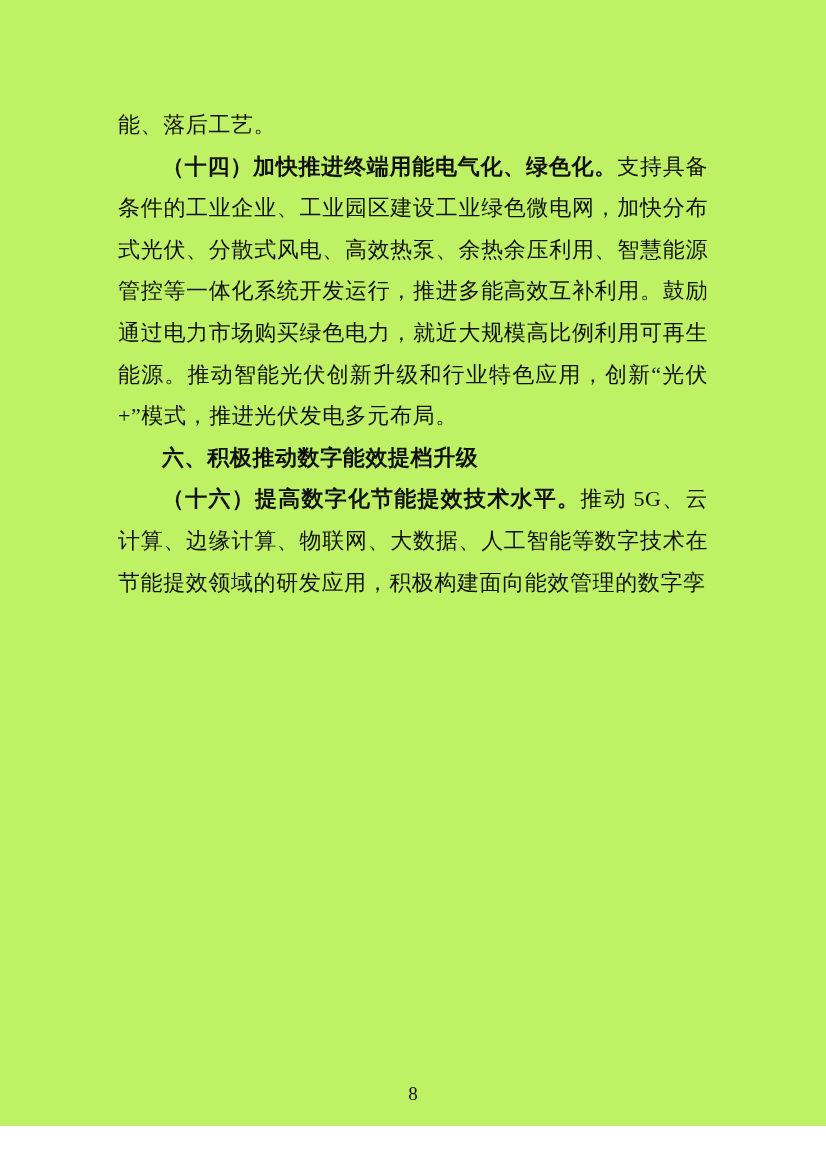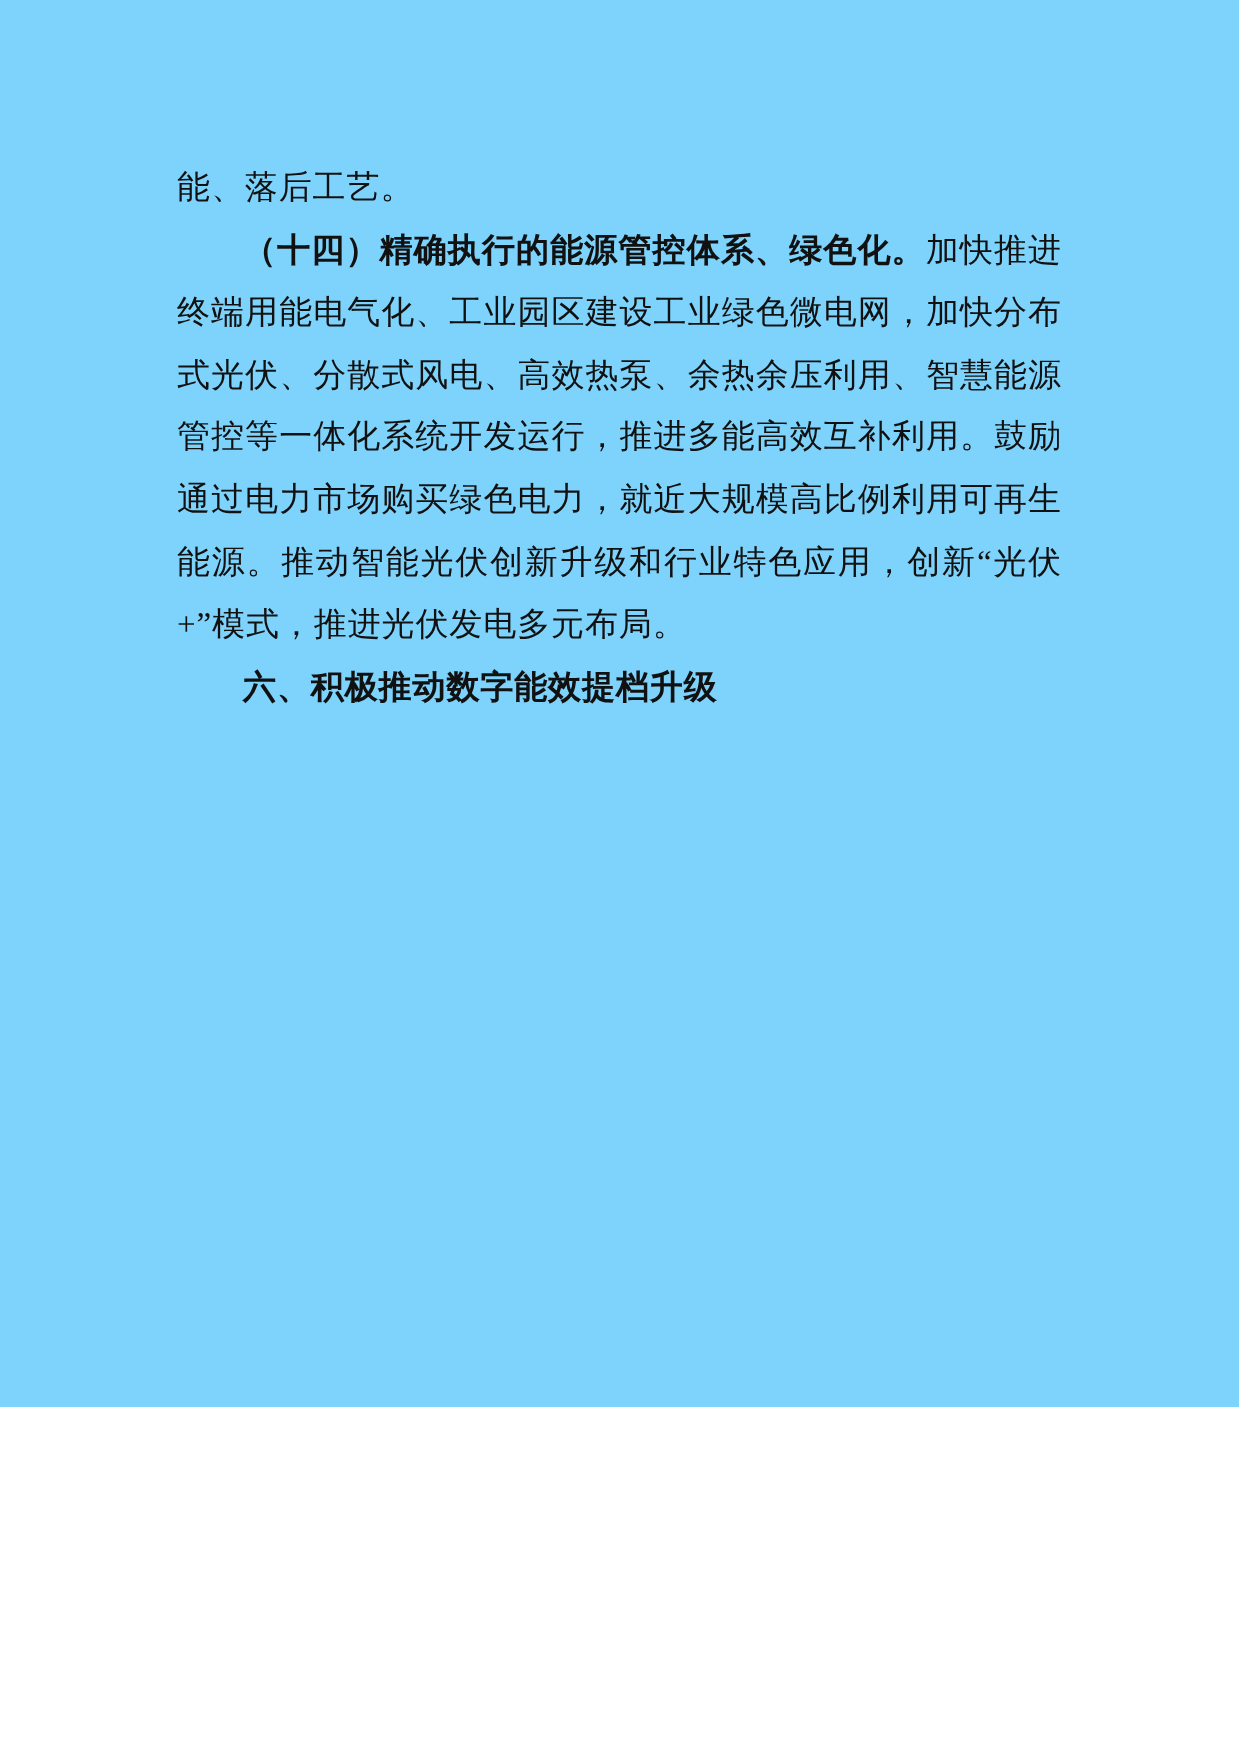--- a/index.html
+++ b/index.html
@@ -3,22 +3,22 @@
 <meta charset="utf-8">
 <style>
   html, body {
     margin: 0;
     padding: 0;
     background: #ffffff;
   }
   .page {
     position: relative;
     width: 826px;
-    height: 938px;
-    background: #7dd3fc;
+    height: 1126px;
+    background: #bef264;
     color: #111111;
     overflow: hidden;
     font-family: "Liberation Serif", "DejaVu Serif", serif;
   }
   .doc-body {
     position: absolute;
     left: 118px;
     top: 104px;
     width: 590px;
   }
@@ -54,17 +54,18 @@
     color: #111111;
     font-family: "Liberation Serif", "DejaVu Serif", serif;
   }
 </style>
 </head>
 <body>
 
 <div class="page">
   <div class="doc-body">
       <p class="para body"><span>能、落后工艺。</span></p>
-      <p class="para body indent"><span class="lead">（十四）精确执行的能源管控体系、绿色化。</span><span>加快推进终端用能电气化、工业园区建设工业绿色微电网，加快分布式光伏、分散式风电、高效热泵、余热余压利用、智慧能源管控等一体化系统开发运行，推进多能高效互补利用。鼓励通过电力市场购买绿色电力，就近大规模高比例利用可再生能源。推动智能光伏创新升级和行业特色应用，创新“光伏+”模式，推进光伏发电多元布局。</span></p>
+      <p class="para body indent"><span class="lead">（十四）加快推进终端用能电气化、绿色化。</span><span>支持具备条件的工业企业、工业园区建设工业绿色微电网，加快分布式光伏、分散式风电、高效热泵、余热余压利用、智慧能源管控等一体化系统开发运行，推进多能高效互补利用。鼓励通过电力市场购买绿色电力，就近大规模高比例利用可再生能源。推动智能光伏创新升级和行业特色应用，创新“光伏+”模式，推进光伏发电多元布局。</span></p>
       <p class="para heading indent"><span class="lead">六、积极推动数字能效提档升级</span></p>
+      <p class="para body indent"><span class="lead">（十六）提高数字化节能提效技术水平。</span><span>推动 5G、云计算、边缘计算、物联网、大数据、人工智能等数字技术在节能提效领域的研发应用，积极构建面向能效管理的数字孪</span></p>
     </div>
   <div class="page-number">8</div>
 </div>
 
 </body></html>

